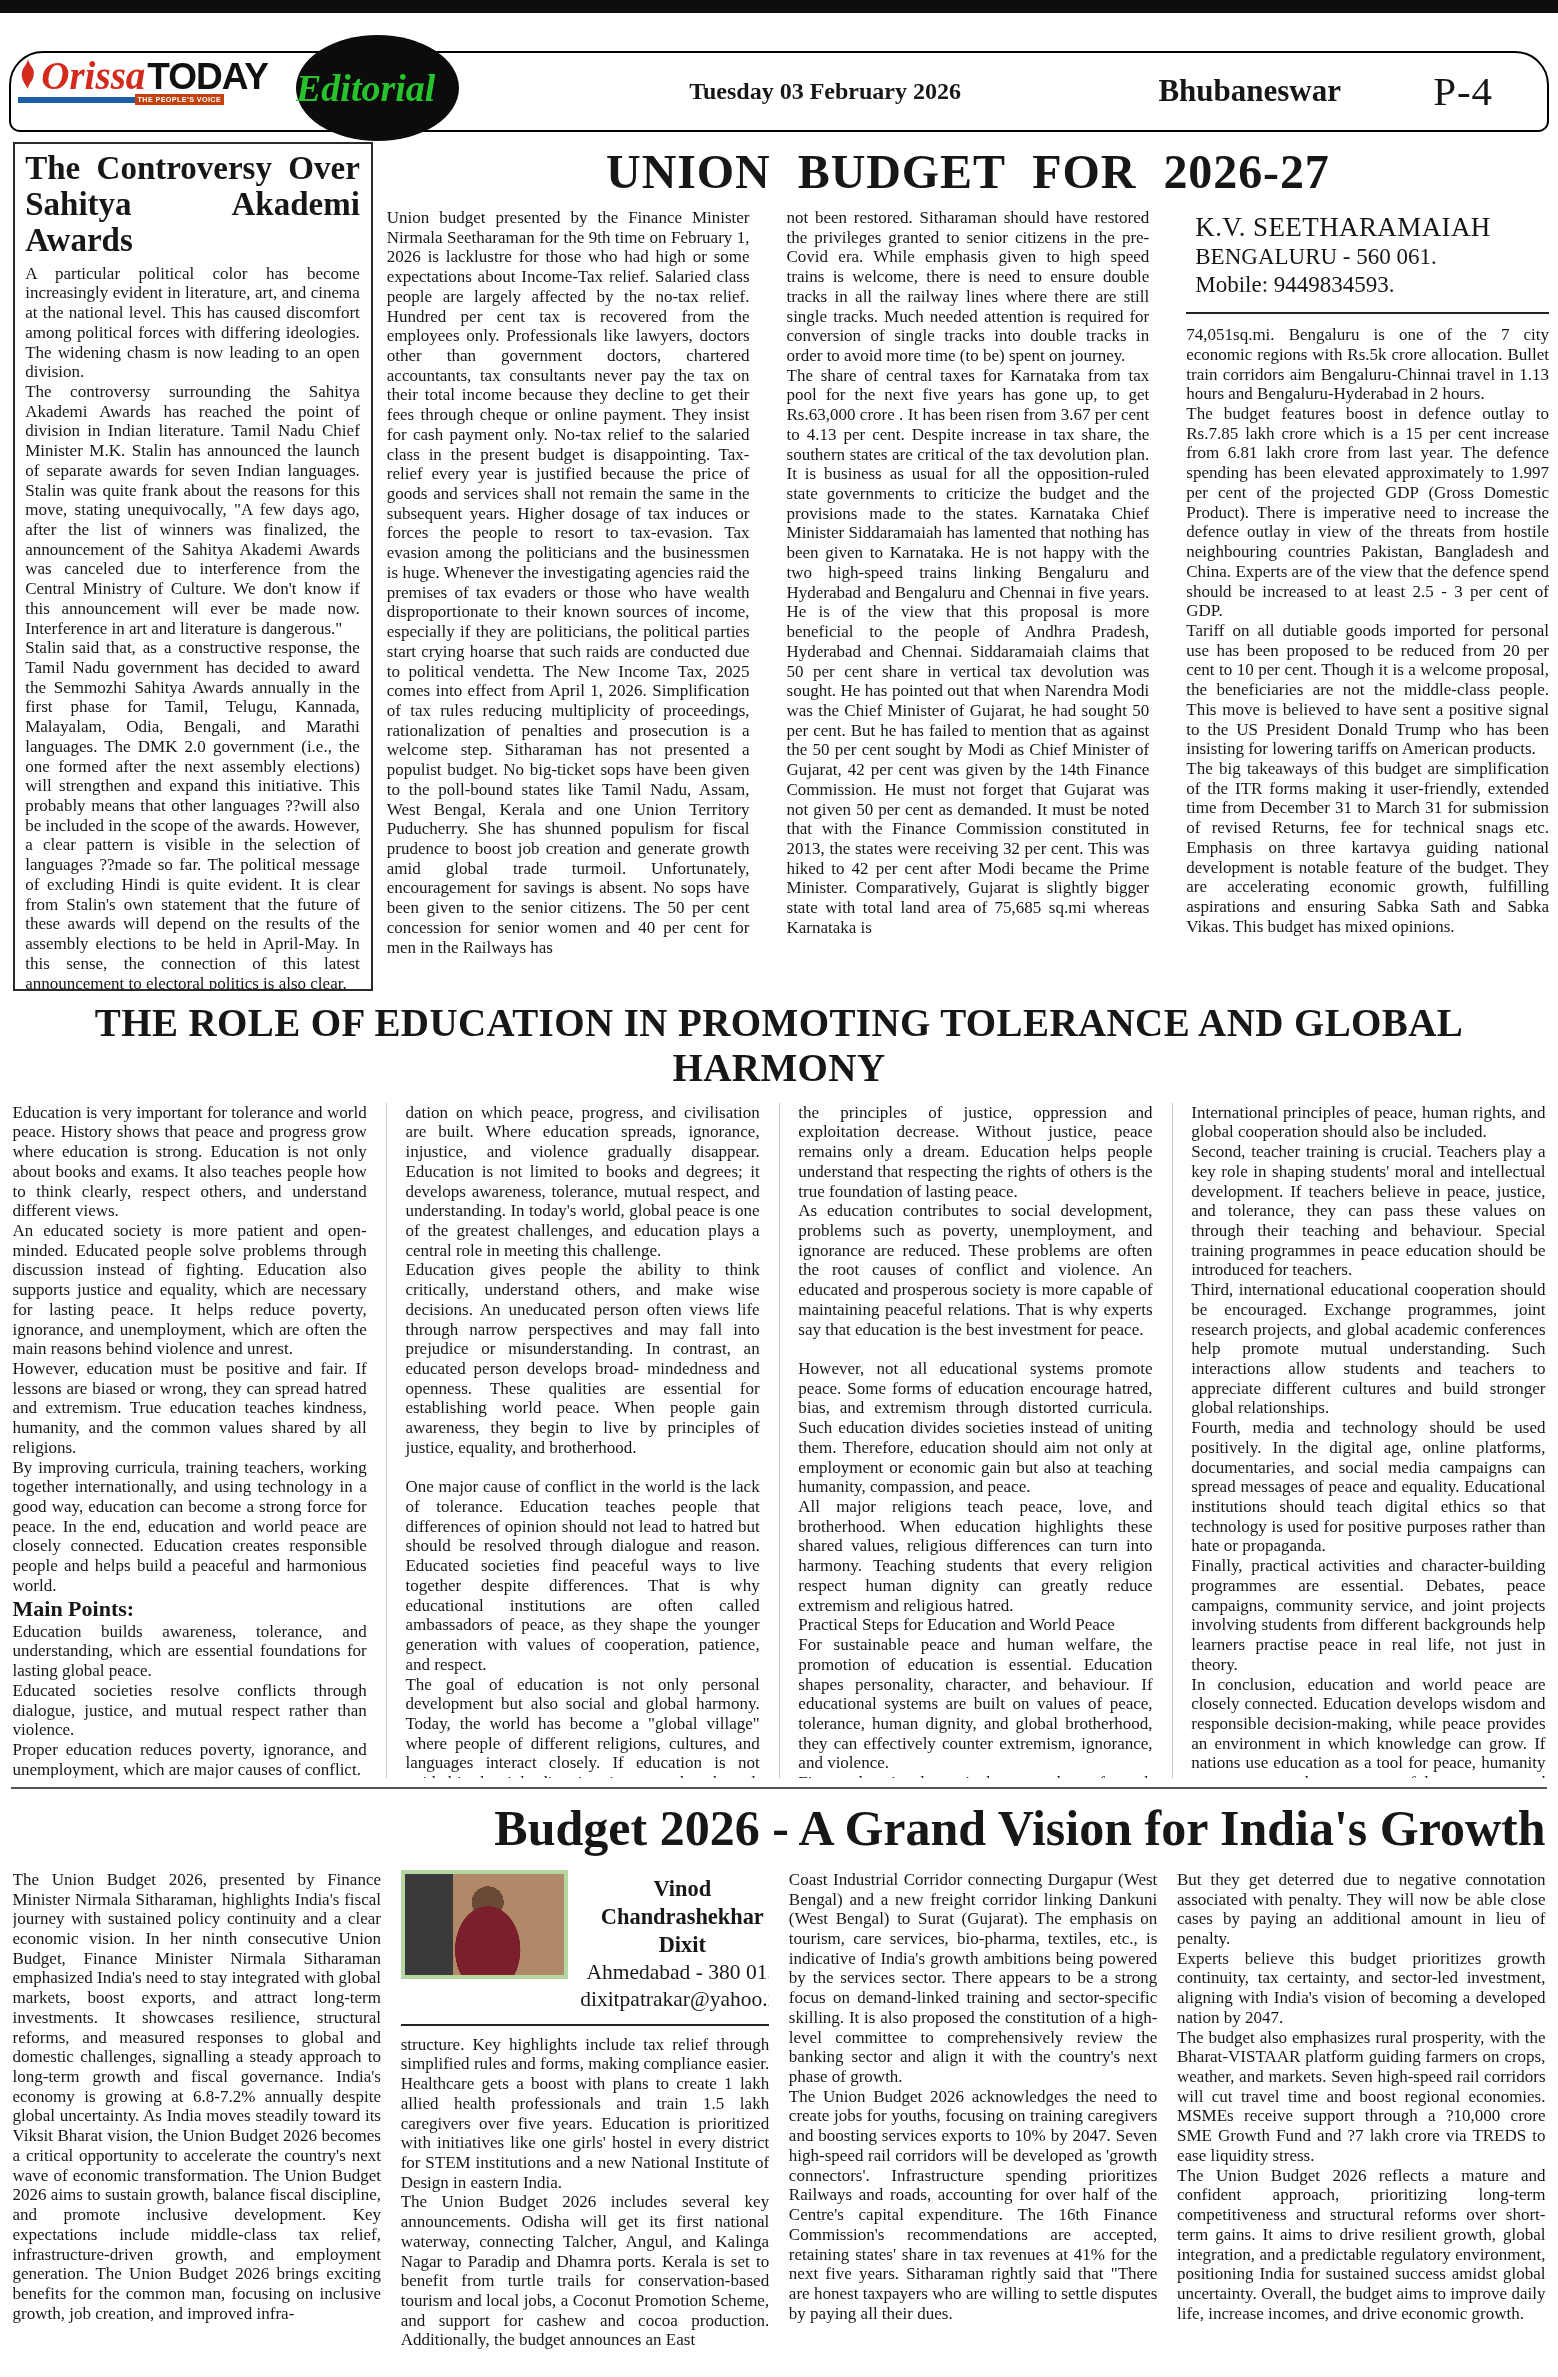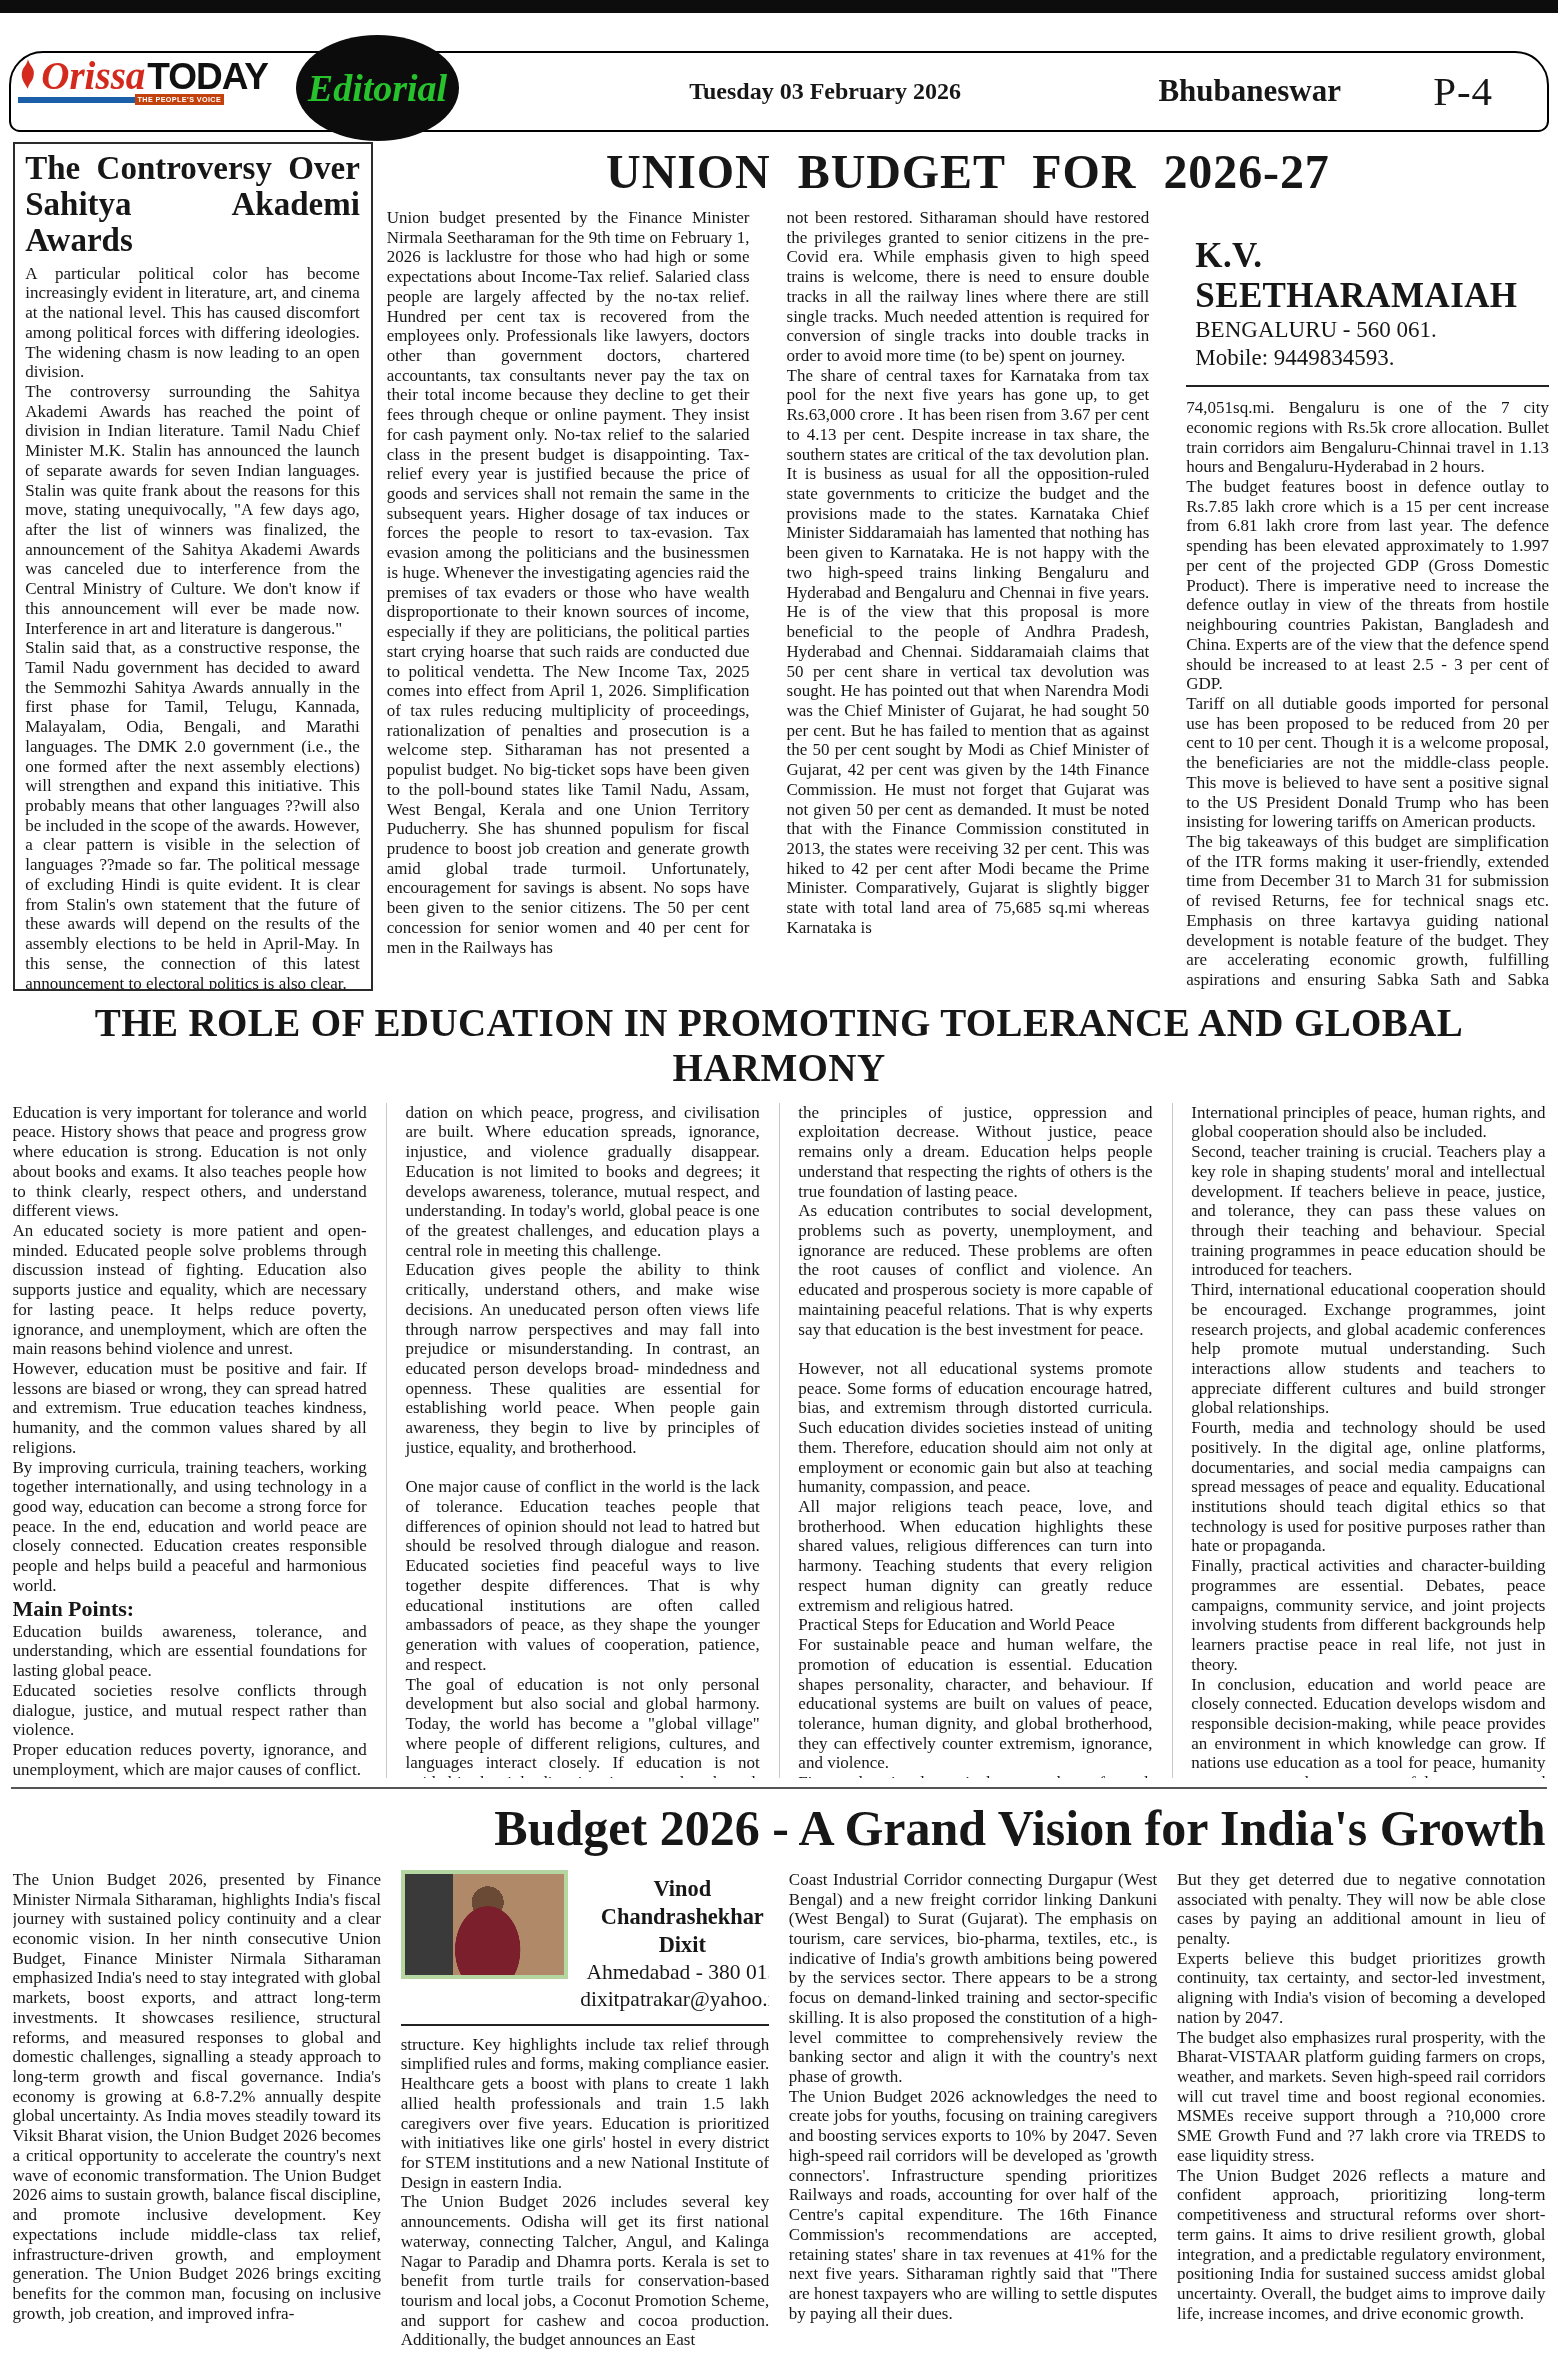--- a/index.html
+++ b/index.html
@@ -10,40 +10,40 @@
     border-radius:34px 34px 10.7px 10.7px;background:#fff;}
   .logo{position:absolute;left:7px;top:5.4px;width:224px;}
   .logo-line{display:flex;align-items:flex-end;gap:1.8px;}
   .logo-orissa{font-style:italic;font-weight:bold;font-size:39px;color:#d42a1e;line-height:.9;}
   .logo-today{font-family:"Liberation Sans","DejaVu Sans",sans-serif;font-weight:bold;font-size:37px;color:#111;line-height:.9;letter-spacing:-0.9px;}
   .logo-bar{margin-top:3.6px;height:6.3px;background:#1a5fa8;width:204px;position:relative;}
   .logo-tagline{position:absolute;right:-1.8px;top:-2.7px;background:#c2410c;color:#fff;
     font-family:"Liberation Sans",sans-serif;font-size:7.2px;font-weight:bold;padding:0.9px 2.7px;letter-spacing:0.4px;}
   .flame{margin-right:1.8px}
   .editorial-badge{position:absolute;left:285px;top:-18px;width:163px;height:106px;background:#0c0c0c;
-    border-radius:50%;display:flex;align-items:center;justify-content:center;}
+    border-radius:50%;display:flex;align-items:center;}
   .editorial-badge span{color:#27c32d;font-style:italic;font-weight:bold;font-size:38px;}
   .header-date{position:absolute;left:53%;top:50%;transform:translate(-50%,-50%);
     font-weight:bold;font-size:24px;white-space:nowrap;}
   .header-city{position:absolute;right:206px;top:50%;transform:translateY(-50%);
     font-weight:bold;font-size:31px;white-space:nowrap;}
   .header-page{position:absolute;right:54px;top:50%;transform:translateY(-50%);
     font-size:41px;font-weight:400;letter-spacing:0.9px;white-space:nowrap;}
   
   .coltext{font-size:17px;line-height:1.16;text-align:justify;white-space:pre-line;}
   
   .row1{display:flex;margin:10.7px 9px 0 12.5px;height:849px;overflow:hidden;}
   .sahitya-box{width:360px;flex:0 0 360px;border:2.7px solid #2a2a2a;padding:7.2px 10.7px;box-sizing:border-box;overflow:hidden;}
   .sahitya-title{font-size:33px;font-weight:bold;line-height:1.08;text-align:justify;margin:0 0 5.4px 0;}
   .main-article{flex:1;padding-left:14.3px;display:flex;flex-direction:column;overflow:hidden;}
   .ub-headline{text-align:center;font-size:48px;font-weight:bold;margin:1.8px 0 9px 0;word-spacing:14.3px;letter-spacing:0.9px;}
   .ub-cols{display:flex;gap:37px;flex:1;overflow:hidden;}
   .ub-col{flex:1;overflow:hidden;}
   .byline-box{padding:3.6px 0 14.3px 9px;border-bottom:2.7px solid #222;margin-bottom:10.7px;}
-  .byline-author{font-weight:bold;font-size:35px;letter-spacing:0.4px;margin-top:24px;}
+  .byline-author{font-weight:normal;font-size:27px;letter-spacing:0.4px;}
   .byline-line{font-size:23px;margin-top:1.8px;}
   
   .edu-section{margin:5.4px 12.5px 0 12.5px;height:781px;overflow:hidden;}
   .edu-title{text-align:center;font-size:39px;font-weight:bold;margin:3.6px 0 12.5px 0;letter-spacing:0.4px;}
   .edu-cols{display:flex;gap:19.7px;}
   .edu-col{flex:1;overflow:hidden;}
   .edu-col + .edu-col{border-left:0.9px solid #c9c9c9;padding-left:18px;}
   .main-points-label{font-weight:bold;font-size:22px;}
   
   .section-sep{border-top:2.7px solid #555;margin:9px 10.7px 0 10.7px;}

